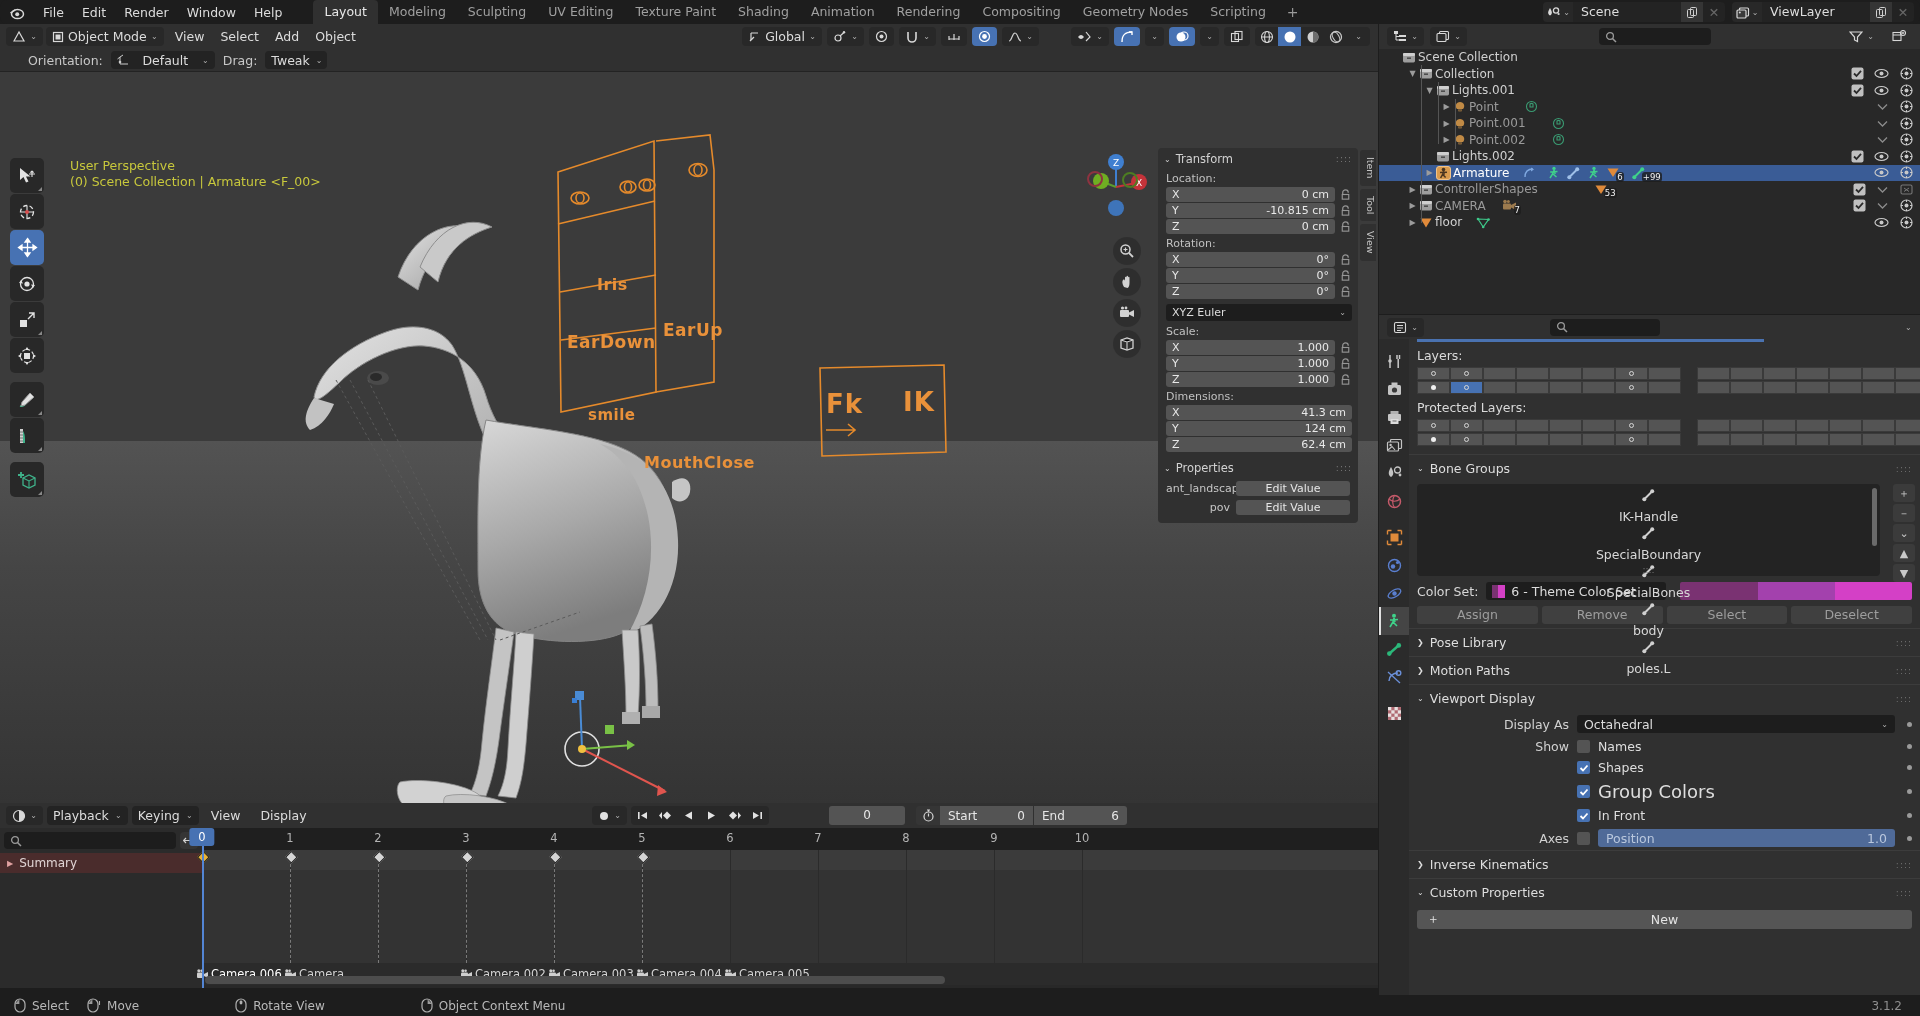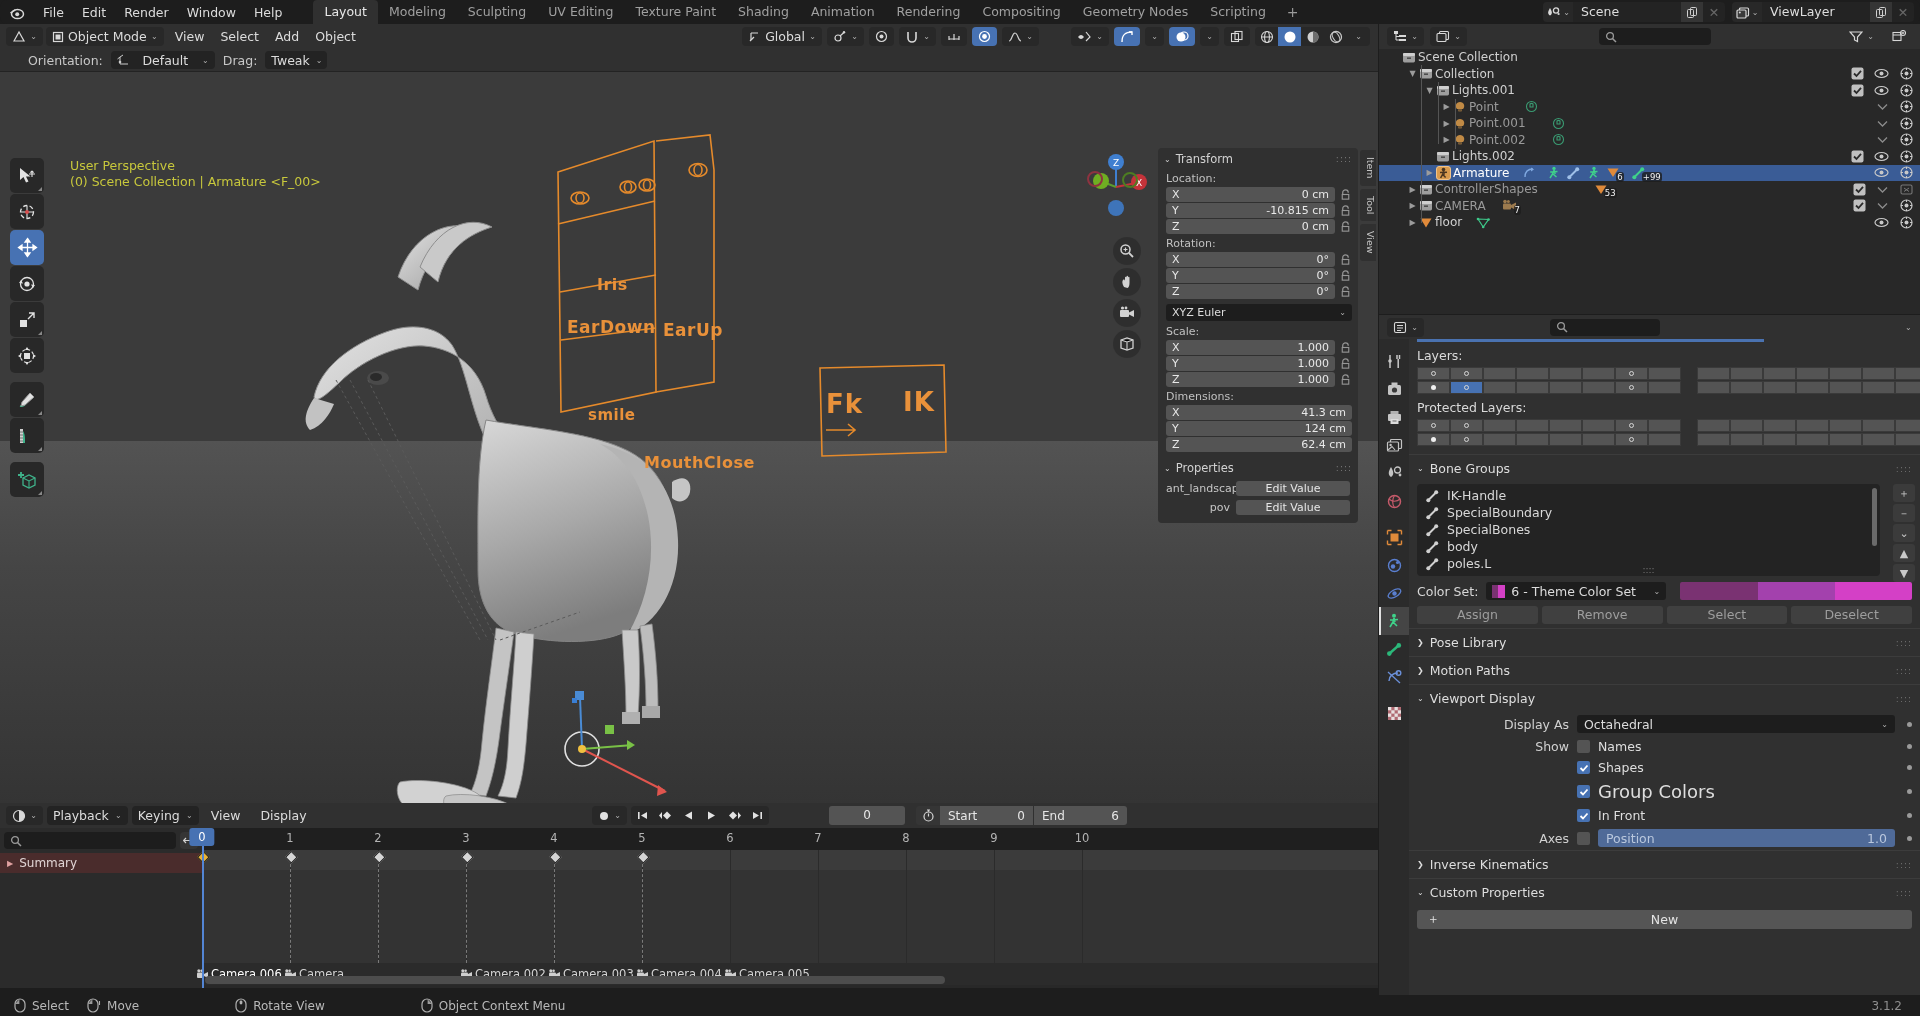--- a/index.html
+++ b/index.html
@@ -162,21 +162,21 @@
   .lyrrow { display:flex; }
   .lyrcell { width:33px; height:13px; background:#545454; border:1px solid #3a3a3a;
      display:flex; align-items:center; justify-content:center;}
   .lyrcell.on { background:#4772b3; }
   .dot-o { width:5px;height:5px;border-radius:50%;border:1px solid #d6d6d6;}
   .dot-f { width:5px;height:5px;border-radius:50%;background:#efefef;}
   .sect { border-top:1px solid #3c3c3c; }
   .secthdr { display:flex; align-items:center; gap:6px; padding:6px 8px; font-size:12.5px; color:#dedede;}
   .secthdr .grip2 { margin-left:auto; color:#6e6e6e; font-size:9px; letter-spacing:1px;}
   .bglist { margin:2px 8px 0 8px; background:#232323; border-radius:4px; height:92px; position:relative; padding:3px 0;}
-  .bgitem { display:flex; align-items:center; gap:7px; padding:1px 8px; font-size:12.5px; color:#d8d8d8;}
+  .bgitem { display:flex; align-items:center; gap:7px; padding:1px 8px; font-size:12.5px; color:#d8d8d8;flex-direction:column;}
   .bgscroll { position:absolute; right:3px; top:4px; width:5px; height:58px; background:#6a6a6a; border-radius:3px;}
   .bgfoot { position:absolute; bottom:1px; left:0; width:100%; display:flex; justify-content:center; color:#777; font-size:9px;}
   .bgside { position:absolute; right:-30px; top:0; width:24px; display:flex; flex-direction:column; gap:2px; align-items:center;}
   .sidebtn { width:22px; height:18px; background:#3b3b3b; border-radius:3px; display:flex;
       align-items:center; justify-content:center; color:#c9c9c9; font-size:11px;}
   .csrow { display:flex; align-items:center; gap:8px; padding:6px 8px 2px 8px;}
   .cslabel { font-size:12.5px; color:#d8d8d8;}
   .cscombo { width:180px; height:18px; background:#1d1d1d; border-radius:3px; display:flex;
      align-items:center; gap:6px; padding:0 6px; font-size:12.5px; color:#dcdcdc;}
   .swatches { display:flex; flex:1; height:18px; border-radius:2px; overflow:hidden; margin-left:6px;}
@@ -500,21 +500,21 @@
         <ellipse cx="80" cy="55" rx="8" ry="6"></ellipse>
           <ellipse cx="80" cy="55" rx="3.5" ry="5"></ellipse>
         <ellipse cx="99" cy="53" rx="8" ry="6"></ellipse>
           <ellipse cx="99" cy="53" rx="3.5" ry="5"></ellipse>
         <ellipse cx="150" cy="38" rx="9" ry="6.5"></ellipse>
           <ellipse cx="150" cy="38" rx="4" ry="5.5"></ellipse>
         <path d="M108 9 L162 3 L166 38 M108 260 L166 250 L166 38"></path>
       </g>
     </svg>
     <div class="owtxt" style="left:597px; top:155px; font-size:16px;margin-top:48px;">Iris</div>
-    <div class="owtxt" style="left:567px; top:245px;">EarDown</div>
+    <div class="owtxt" style="left:567px; top:260px;">EarDown</div>
     <div class="owtxt" style="left:663px; top:248px;">EarUp</div>
     <div class="owtxt" style="left:588px; top:334px; font-size:15px;">smile</div>
     <div class="owtxt" style="left:644px; top:381px; font-size:16px;">MouthClose</div>
 
     <svg style="position:absolute; left:814px; top:288px;" width="140" height="100">
       <g stroke="#e58a2b" stroke-width="1.6" fill="none">
         <path d="M6 8 L130 5 L132 92 L8 96 Z"></path>
         <path d="M12 70 L40 70 M34 64 L41 70 L34 76"></path>
       </g>
     </svg>

